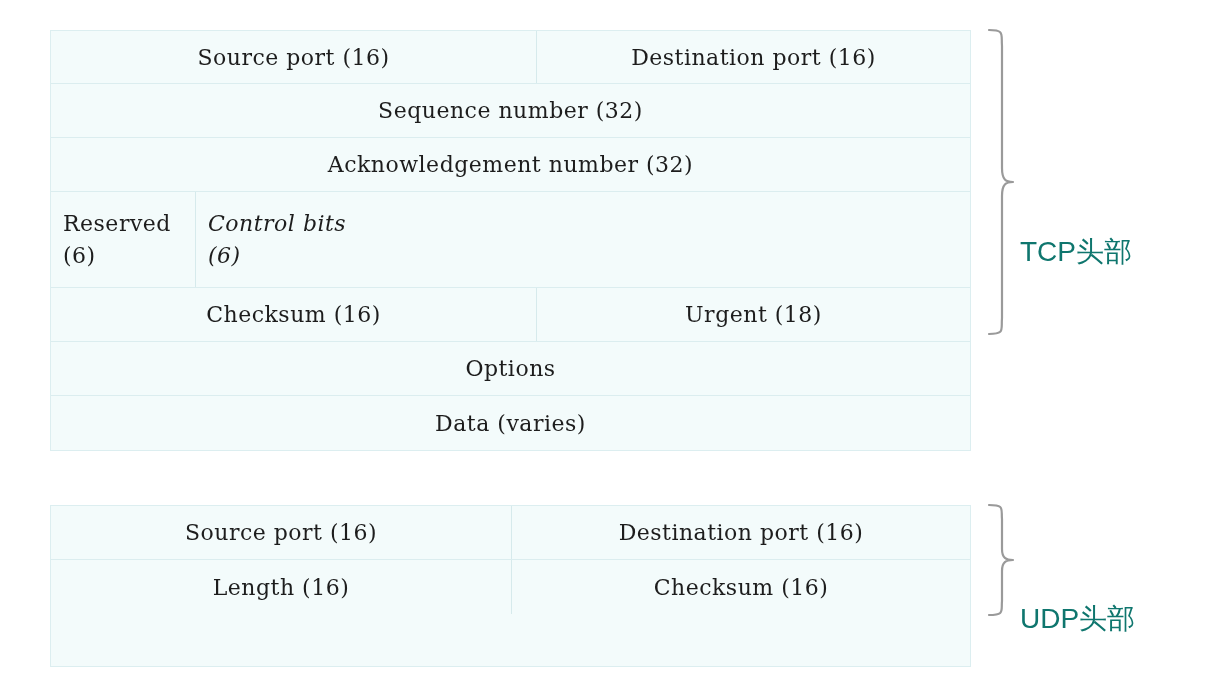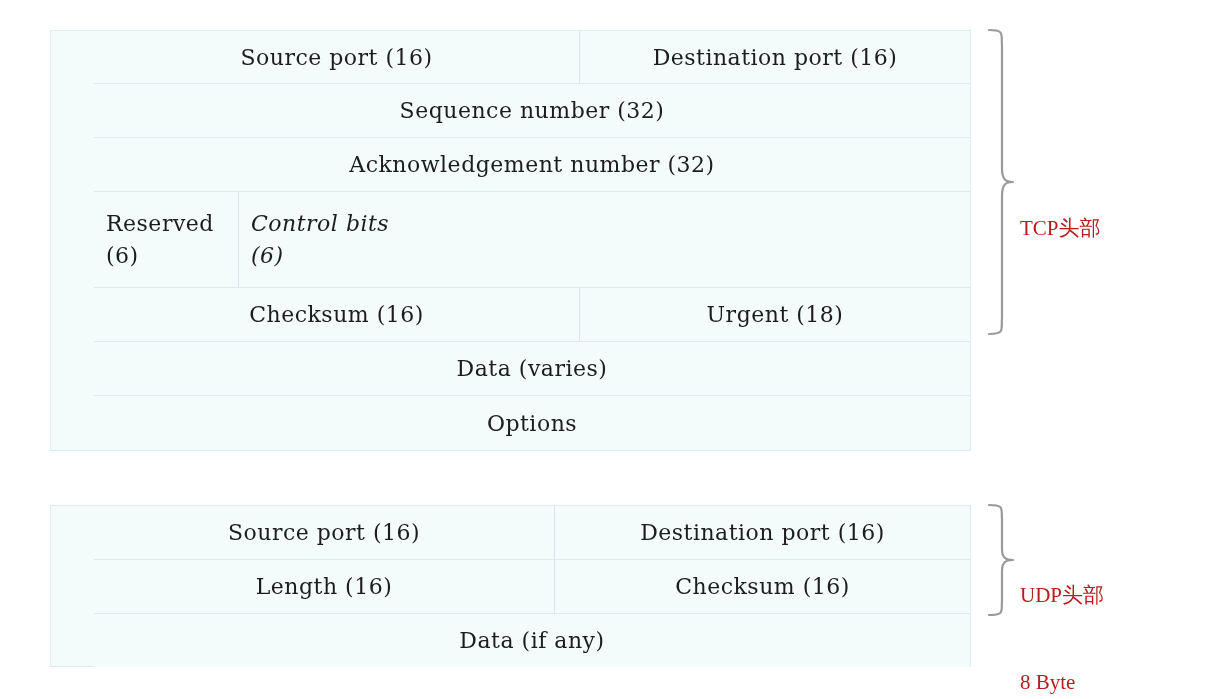--- a/index.html
+++ b/index.html
@@ -22,21 +22,20 @@
     width: 1226px;
     height: 699px;
   }
 
   
   .pkt-table {
     position: absolute;
     border: 1px solid #dceef0;
     box-sizing: border-box;
     background: #f3fbfb;
-    padding-left: 43px;
   }
   .pkt-row {
     display: flex;
     box-sizing: border-box;
     border-bottom: 1px solid #dbedef;
     background: #f3fbfb;
   }
   .pkt-row:last-child {
     border-bottom: none;
   }
@@ -102,23 +101,23 @@
   #udp-table .c-full   { flex: 1; }
 
   
   .brace {
     position: absolute;
   }
   .brace svg { display: block; }
 
   .annot {
     position: absolute;
-    color: #b91c1c;
-    font-family: Liberation Serif, serif;
-    font-size: 21px;
+    color: #0f766e;
+    font-family: Liberation Sans, sans-serif;
+    font-size: 28px;
     line-height: 1.38;
     white-space: pre;
   }
   #tcp-annot { left: 1020px; top: 156px; }
   #udp-annot { left: 1020px; top: 523px; }
   .annot .annot-line { display: block; }
 </style>
 </head>
 <body>
 
@@ -144,26 +143,26 @@
 (6)</div>
       <div class="pkt-cell left c-ctrl">Control
 bits (6)</div>
     </div>
 
     <div class="pkt-row r-check">
       <div class="pkt-cell c-half-l">Checksum (16)</div>
       <div class="pkt-cell c-half-r">Urgent (18)</div>
     </div>
 
+    <div class="pkt-row r-options">
+      <div class="pkt-cell c-full">Options</div>
+    </div>
+
     <div class="pkt-row r-data">
       <div class="pkt-cell c-full">Data (varies)</div>
-    </div>
-
-    <div class="pkt-row r-options">
-      <div class="pkt-cell c-full">Options</div>
     </div>
   </div>
 
   <div class="brace" style="left:971px; top:28px;">
     <svg width="44" height="308" viewBox="0 0 44 308" fill="none">
       <path d="M26 2 C10 2, 14 6, 13 18 L13 140 C13 152, 9 154, 2 154 C9 154, 13 156, 13 168 L13 290 C14 302, 10 306, 26 306" stroke="#9a9a9a" stroke-width="2.2" fill="none" stroke-linecap="round" stroke-linejoin="round" transform="translate(44,0) scale(-1,1)"></path>
     </svg>
   </div>
 
   <div class="annot" id="tcp-annot">
@@ -175,23 +174,20 @@
     <div class="pkt-row r-ports">
       <div class="pkt-cell c-half-l">Source port (16)</div>
       <div class="pkt-cell c-half-r">Destination port (16)</div>
     </div>
 
     <div class="pkt-row r-lenchk">
       <div class="pkt-cell c-half-l">Length (16)</div>
       <div class="pkt-cell c-half-r">Checksum (16)</div>
     </div>
 
-    <div class="pkt-row r-data">
-      <div class="pkt-cell c-full">Data (if any)</div>
-    </div>
   </div>
 
   <div class="brace" style="left:971px; top:503px;">
     <svg width="44" height="114" viewBox="0 0 44 114" fill="none">
       <path d="M26 2 C10 2, 14 6, 13 16 L13 46 C13 55, 9 57, 2 57 C9 57, 13 59, 13 68 L13 98 C14 108, 10 112, 26 112" stroke="#9a9a9a" stroke-width="2.2" fill="none" stroke-linecap="round" stroke-linejoin="round" transform="translate(44,0) scale(-1,1)"></path>
     </svg>
   </div>
 
   <div class="annot" id="udp-annot">
     <span class="annot-line">UDP头部</span>

